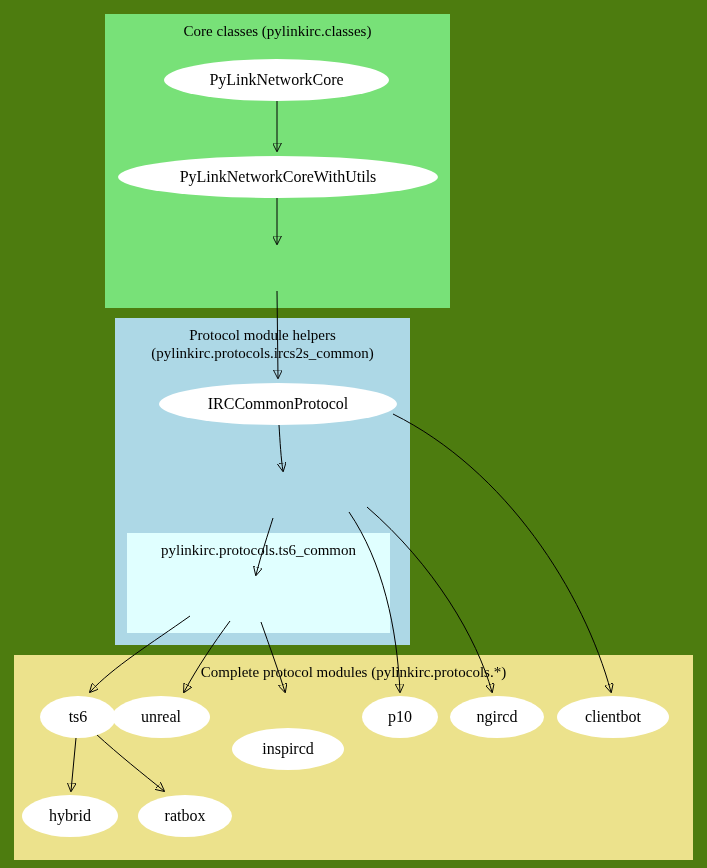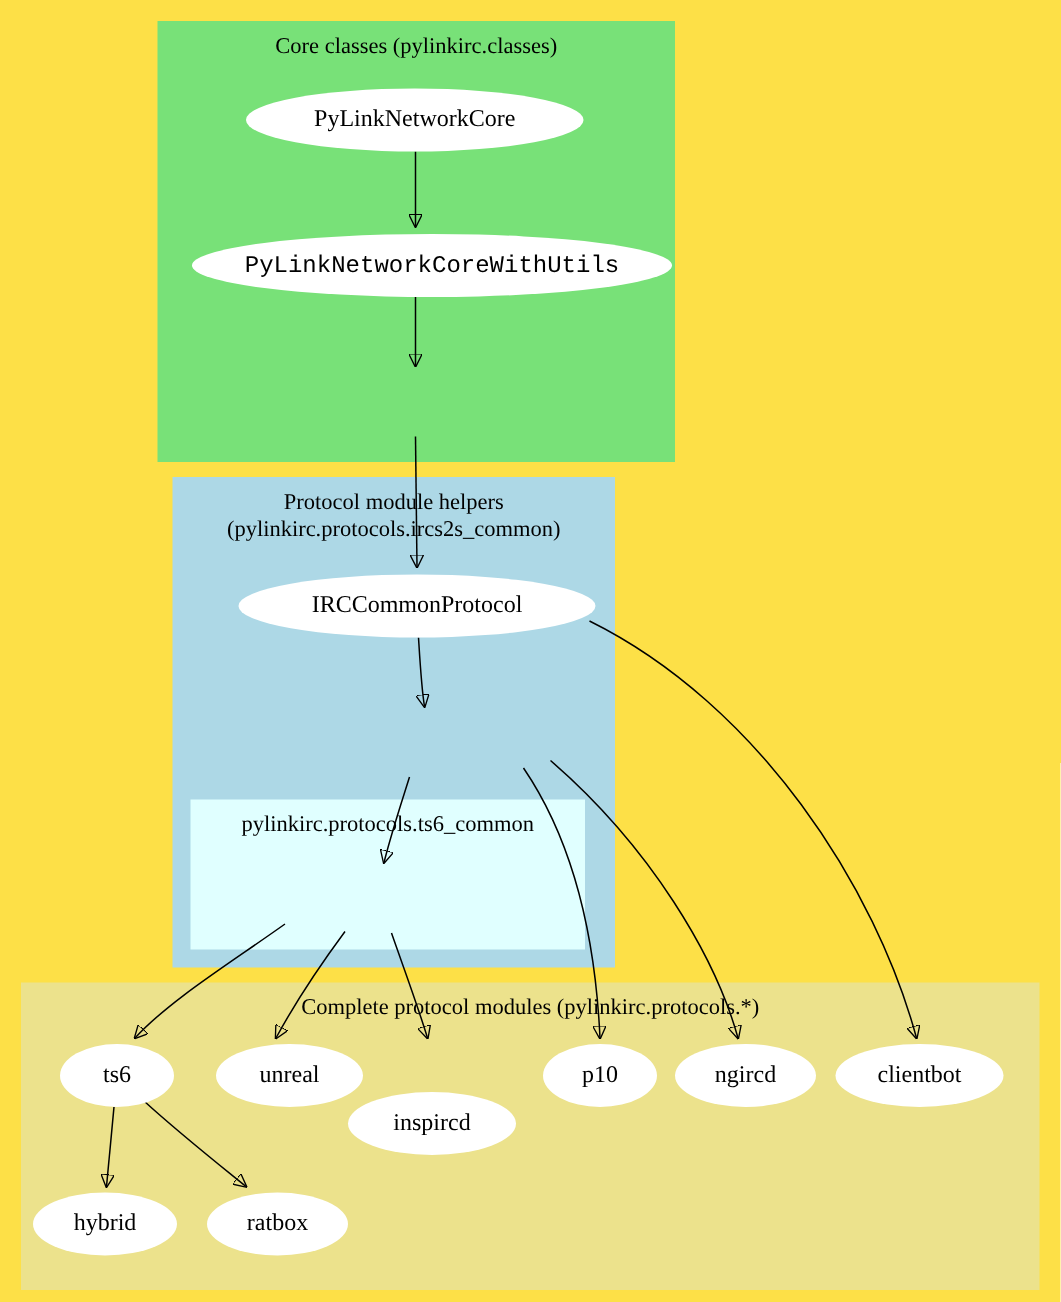--- a/index.html
+++ b/index.html
@@ -6,21 +6,21 @@
     margin: 0;
     padding: 0;
     background: #ffffff;
     font-family: "Liberation Serif", "DejaVu Serif", serif;
     color: #000000;
   }
   #canvas {
     position: relative;
     width: 707px;
     height: 868px;
-    background: #fde047;
+    background: #4d7c0f;
     overflow: hidden;
   }
   .cluster {
     position: absolute;
     z-index: 1;
   }
   .cluster-title {
     text-align: center;
     font-size: 15px;
     line-height: 18px;
@@ -50,27 +50,27 @@
     z-index: 3;
     background: #ffffff;
     border-radius: 50%;
     display: flex;
     align-items: center;
     justify-content: center;
     font-size: 16px;
     white-space: nowrap;
   }
   #node-pylinknetworkcore         { left: 164px; top: 59px;  width: 225px; height: 42px; }
-  #node-pylinknetworkcorewithutils{ left: 128px; top: 156px; width: 320px; height: 42px; font-family: Liberation Mono, monospace; }
+  #node-pylinknetworkcorewithutils{ left: 118px; top: 156px; width: 320px; height: 42px; }
   #node-ircnetwork                { left: 203px; top: 249px; width: 148px; height: 42px; }
   #node-irccommonprotocol         { left: 159px; top: 383px; width: 238px; height: 42px; }
   #node-ircs2sprotocol            { left: 188px; top: 476px; width: 190px; height: 42px; }
   #node-ts6baseprotocol           { left: 156px; top: 580px; width: 192px; height: 42px; }
   #node-ts6        { left: 40px;  top: 696px; width: 76px;  height: 42px; }
-  #node-unreal     { left: 144px; top: 696px; width: 98px;  height: 42px; }
+  #node-unreal     { left: 112px; top: 696px; width: 98px;  height: 42px; }
   #node-inspircd   { left: 232px; top: 728px; width: 112px; height: 42px; }
   #node-p10        { left: 362px; top: 696px; width: 76px;  height: 42px; }
   #node-ngircd     { left: 450px; top: 696px; width: 94px;  height: 42px; }
   #node-clientbot  { left: 557px; top: 696px; width: 112px; height: 42px; }
   #node-hybrid     { left: 22px;  top: 795px; width: 96px;  height: 42px; }
   #node-ratbox     { left: 138px; top: 795px; width: 94px;  height: 42px; }
 </style>
 </head>
 <body>
 

